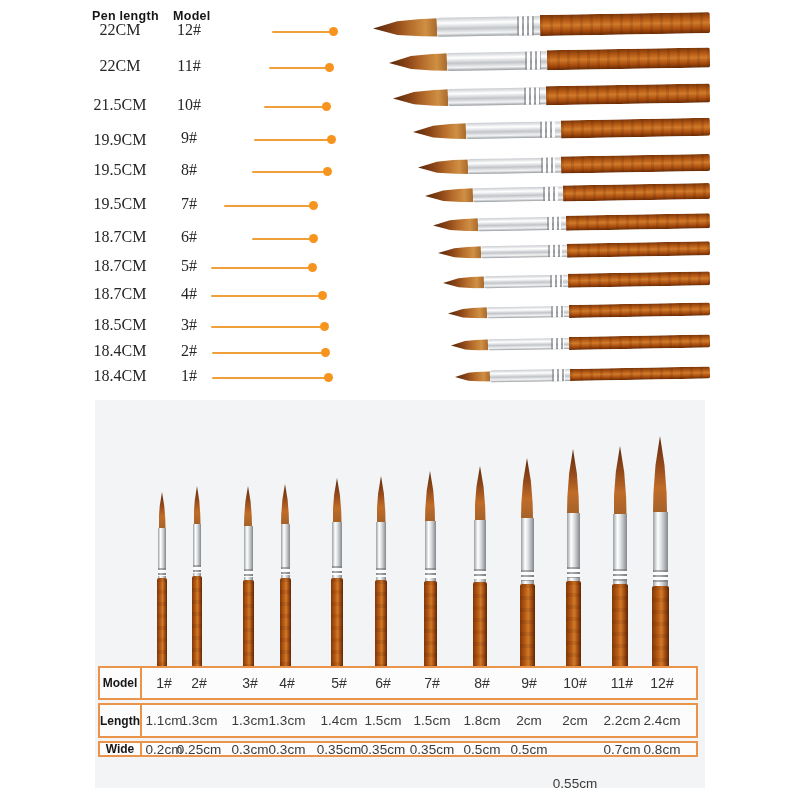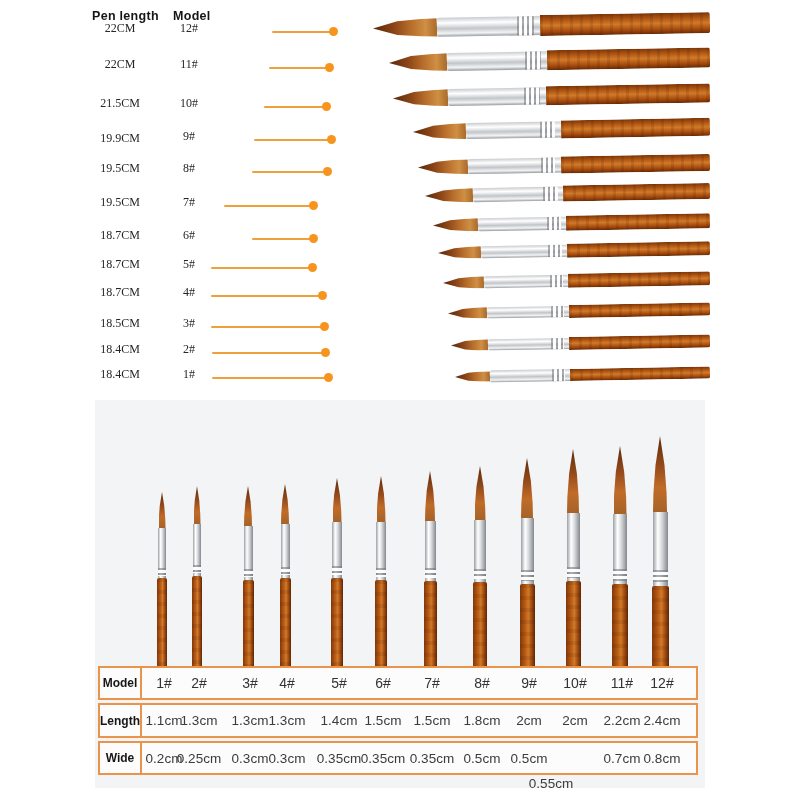--- a/index.html
+++ b/index.html
@@ -14,21 +14,21 @@
   
   .top-header{
     position:absolute;top:9px;font-weight:bold;font-size:12.5px;color:#161616;
     letter-spacing:.3px;
   }
   .hdr-pen-length{left:92px;}
   .hdr-model{left:173px;}
 
   .len-label,.model-label{
     position:absolute;width:80px;text-align:center;
-    font-family:"Liberation Serif",serif;font-size:12px;color:#262626;
+    font-family:"Liberation Serif",serif;font-size:16px;color:#262626;
   }
   .model-label{width:46px;}
 
   .leader-line{position:absolute;height:2px;background:#efa03a;border-radius:1px;}
   .leader-dot{position:absolute;width:9px;height:9px;border-radius:50%;background:#f7941e;}
 
   
   .brush-h{
     position:absolute;display:flex;align-items:center;
     transform:rotate(-1deg);transform-origin:left center;
@@ -319,31 +319,31 @@
           <div class="cell-value" style="left: 162px; width: 50px;">1.3cm</div>
           <div class="cell-value" style="left: 214px; width: 50px;">1.4cm</div>
           <div class="cell-value" style="left: 258px; width: 50px;">1.5cm</div>
           <div class="cell-value" style="left: 307px; width: 50px;">1.5cm</div>
           <div class="cell-value" style="left: 357px; width: 50px;">1.8cm</div>
           <div class="cell-value" style="left: 404px; width: 50px;">2cm</div>
           <div class="cell-value" style="left: 450px; width: 50px;">2cm</div>
           <div class="cell-value" style="left: 497px; width: 50px;">2.2cm</div>
           <div class="cell-value" style="left: 537px; width: 50px;">2.4cm</div>
         </div>
-      <div class="table-row-box" id="row-box-2" style="top: 341px; height: 34px;">
+      <div class="table-row-box" id="row-box-2" style="top: 341px; height: 16px;">
         <div class="label-divider"></div>
         <div class="row-label">Wide</div>
       <div class="cell-value" style="left: 39px; width: 50px;">0.2cm</div>
           <div class="cell-value" style="left: 74px; width: 50px;">0.25cm</div>
           <div class="cell-value" style="left: 125px; width: 50px;">0.3cm</div>
           <div class="cell-value" style="left: 162px; width: 50px;">0.3cm</div>
           <div class="cell-value" style="left: 214px; width: 50px;">0.35cm</div>
           <div class="cell-value" style="left: 258px; width: 50px;">0.35cm</div>
           <div class="cell-value" style="left: 307px; width: 50px;">0.35cm</div>
           <div class="cell-value" style="left: 357px; width: 50px;">0.5cm</div>
           <div class="cell-value" style="left: 404px; width: 50px;">0.5cm</div>
-          <div class="cell-value" style="left: 426px; width: 50px; margin-top: 40px;">0.55cm</div>
+          <div class="cell-value" style="left: 450px; width: 50px; margin-top: 40px;">0.55cm</div>
           <div class="cell-value" style="left: 497px; width: 50px;">0.7cm</div>
           <div class="cell-value" style="left: 537px; width: 50px; text-align: center;">0.8cm</div>
         </div>
     </div>
   </div>
 </div>
 
 </body></html>

